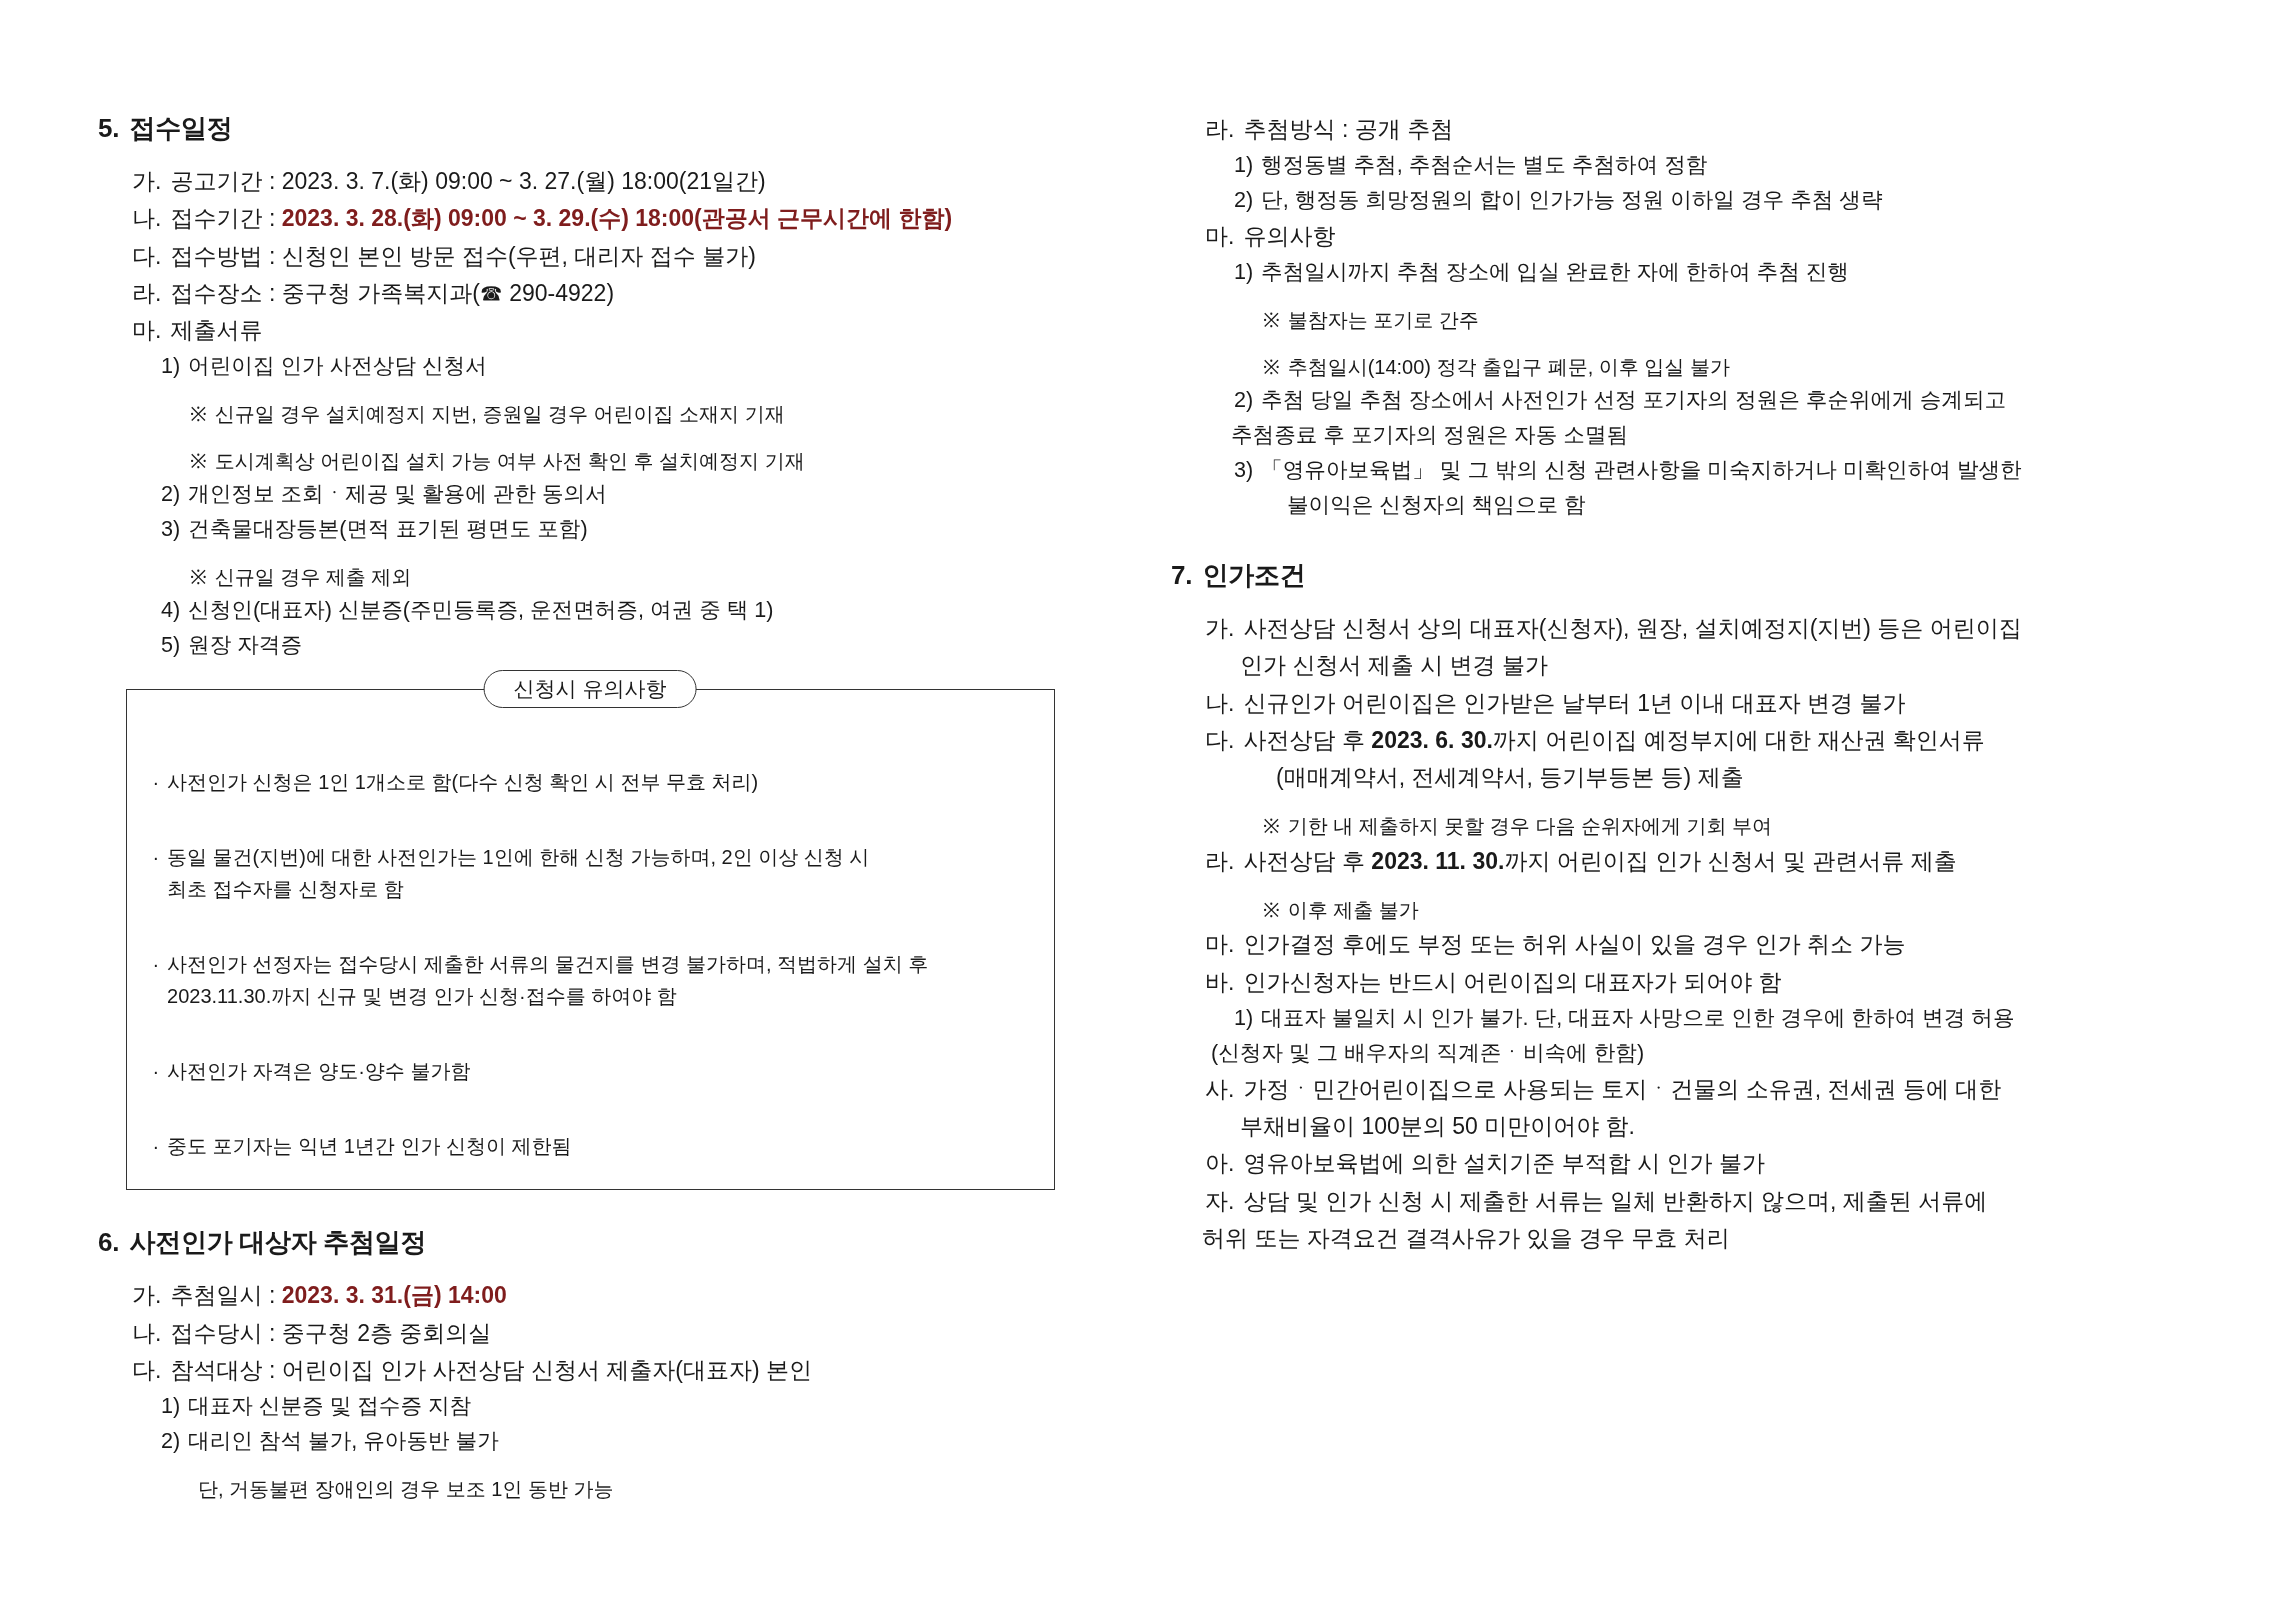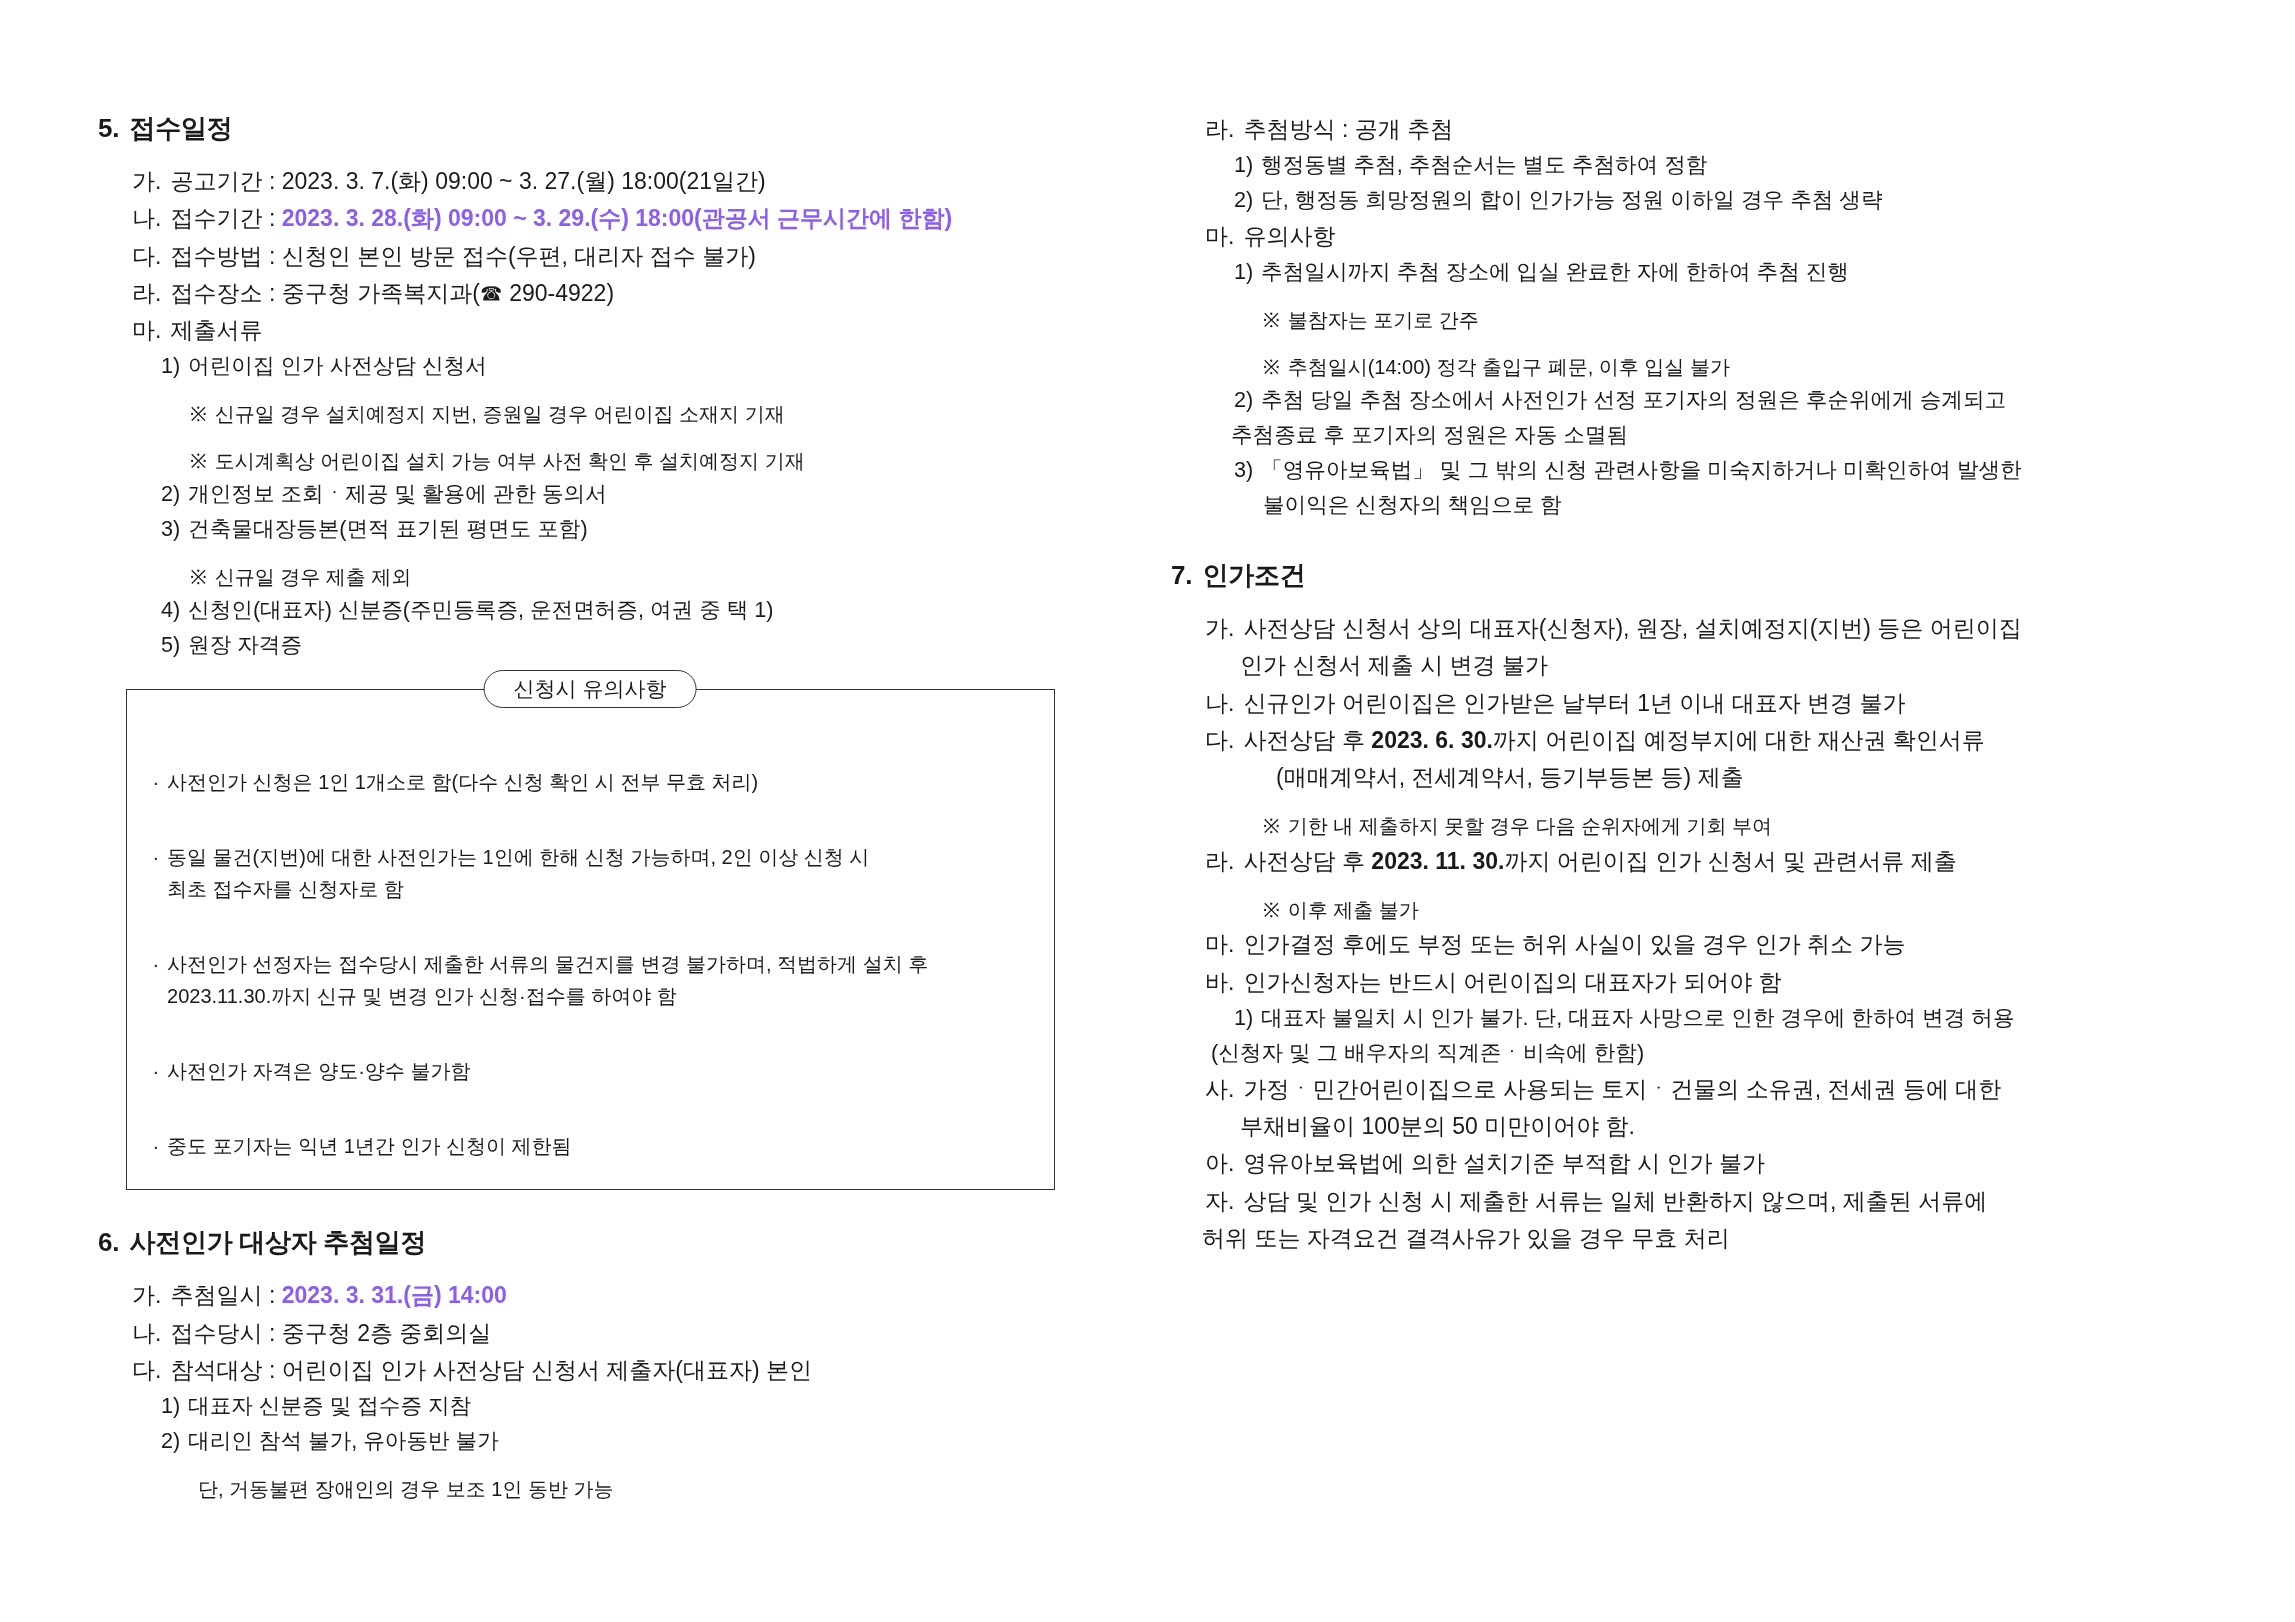--- a/index.html
+++ b/index.html
@@ -60,21 +60,21 @@
   .lvl3 {
     font-size: 20px;
     line-height: 1.62;
     margin-left: 92px;
     display: flex;
     gap: 7.9px;
     align-items: baseline;
   }
   .lvl3 .marker { flex: 0 0 auto; }
   .lvl3 .body { flex: 1 1 auto; margin-top: 14px; }
-  .blue { color: #8b5cf6; }
+  .blue { color: #7f1d1d; }
   .bold { font-weight: bold; }
   .gap-l { height: 35px; }
 
   
   .notice-wrap {
     position: relative;
     margin: 26px 0 0 27.5px;
     width: 929px;
   }
   .notice-box {
@@ -281,21 +281,21 @@
       <span class="marker">2)</span>
       <span class="body">추첨 당일 추첨 장소에서 사전인가 선정 포기자의 정원은 후순위에게 승계되고</span>
     </div>
     <div class="lvl2" style="margin-left:60px">
       <span class="body">추첨종료 후 포기자의 정원은 자동 소멸됨</span>
     </div>
     <div class="lvl2">
       <span class="marker">3)</span>
       <span class="body">「영유아보육법」 및 그 밖의 신청 관련사항을 미숙지하거나 미확인하여 발생한</span>
     </div>
-    <div class="lvl2" style="margin-left:92px">
+    <div class="lvl2" style="margin-left:116px">
       <span class="body">불이익은 신청자의 책임으로 함</span>
     </div>
 
     <div class="gap-l"></div>
 
     <div class="section-title">
       <span class="num">7.</span>
       <span>인가조건</span>
     </div>
 

